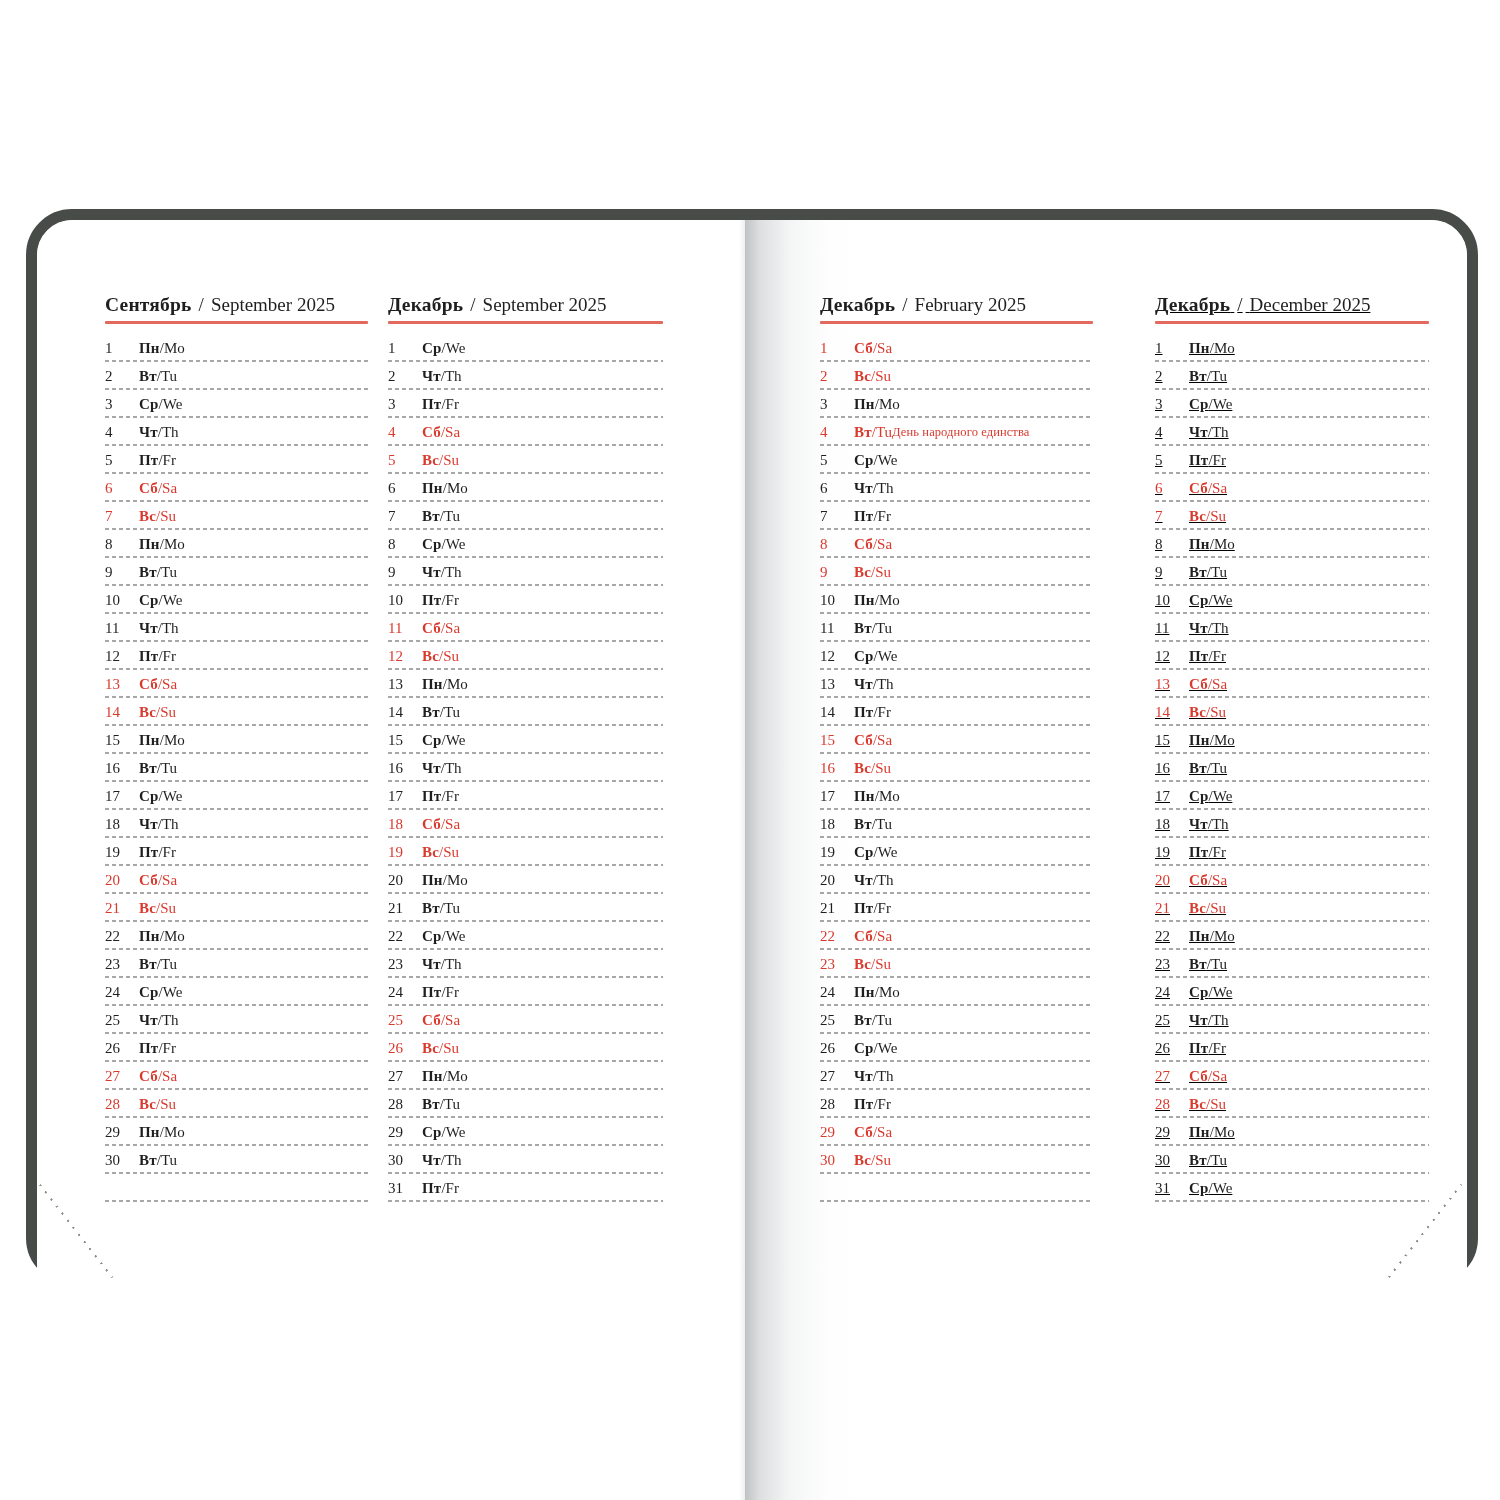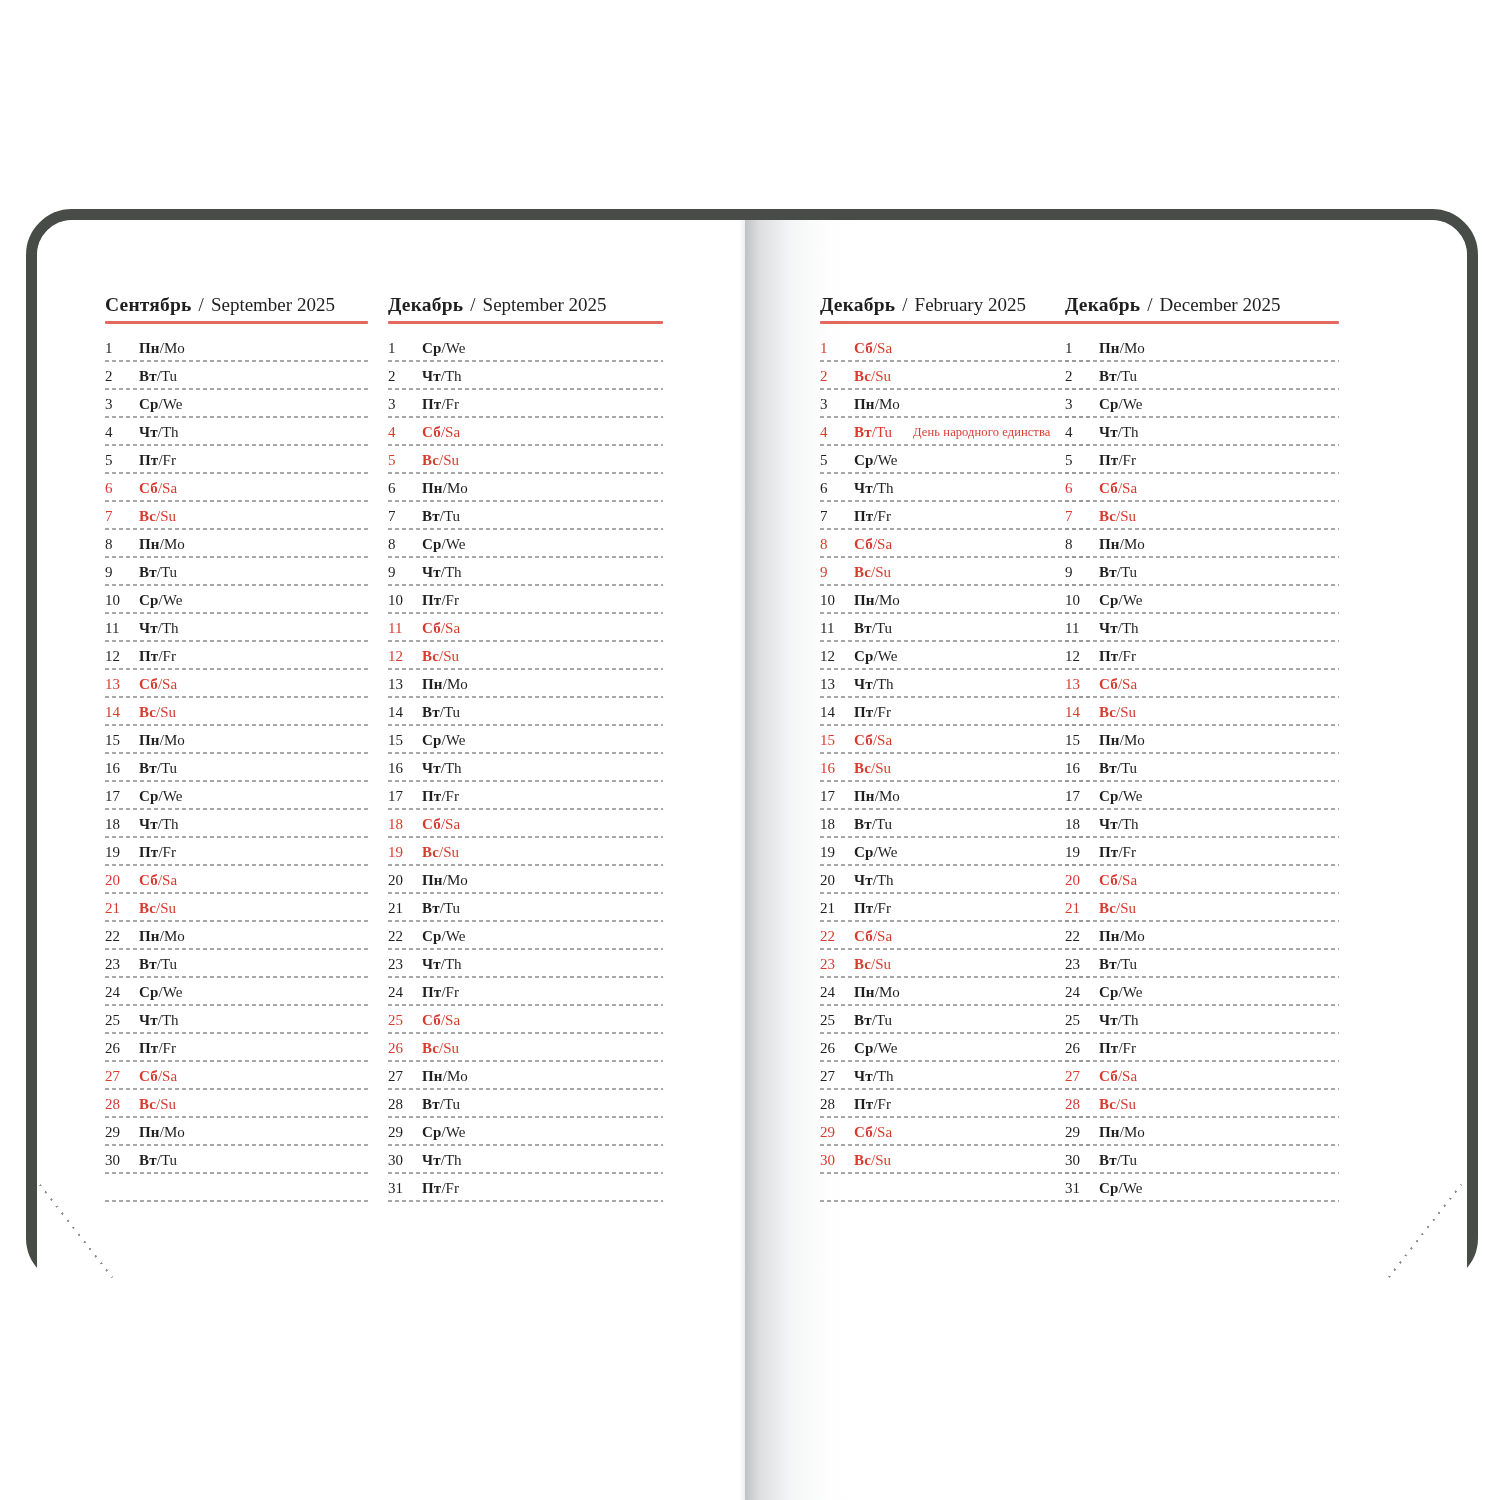--- a/index.html
+++ b/index.html
@@ -29,40 +29,40 @@
   }
   .fold-edge{
     position:absolute;left:702px;top:0;width:6px;height:100%;
     background:linear-gradient(to right,rgba(255,255,255,0),rgba(205,207,208,.35));
     pointer-events:none;
   }
   .month{position:absolute;top:74px;}
   .m0{left:68px;width:263px;}
   .m1{left:351px;width:275px;}
   .m2{left:783px;width:273px;}
-  .m3{left:1028px;width:274px;}
+  .m3{left:1118px;width:274px;text-decoration:underline;}
   .mhead{line-height:22px;white-space:nowrap;color:var(--ink,#1f1f1f);}
   .t-ru{font-weight:bold;font-size:19.5px;letter-spacing:.2px;}
   .t-sep{font-size:19px;margin:0 3px;}
   .t-en{font-size:19px;}
   .underline{height:3px;margin-top:4px;background:var(--underline,#e3685e);border-radius:1px;}
   .rows{margin-top:10px;}
   .row{
     position:relative;height:28px;display:flex;align-items:center;
     font-size:15px;color:var(--ink,#1f1f1f);white-space:nowrap;
   }
   .row::after{
     content:'';position:absolute;left:0;right:0;bottom:0;height:2px;
     background:repeating-linear-gradient(90deg,var(--dash,#979797) 0 4px,transparent 4px 7px);
     opacity:.85;
   }
   .num{display:inline-block;width:34px;}
   .wd b{font-weight:bold;letter-spacing:.2px;}
   .row.red{color:var(--red,#d93a2e);}
-  .note{font-size:12.5px;margin-left:21px;padding-top:1px;letter-spacing:.1px;}
+  .note{font-size:12.5px;padding-top:1px;letter-spacing:.1px;}
   .stitch{
     position:absolute;width:118px;height:2px;
     background:repeating-linear-gradient(90deg,#8d8d88 0 2px,transparent 2px 9px);
   }
   .stitch-left{left:-20px;top:1010px;transform:rotate(52deg);}
   .stitch-right{left:1329px;top:1010px;transform:rotate(-52deg);}
 </style>
 </head>
 <body>
 

